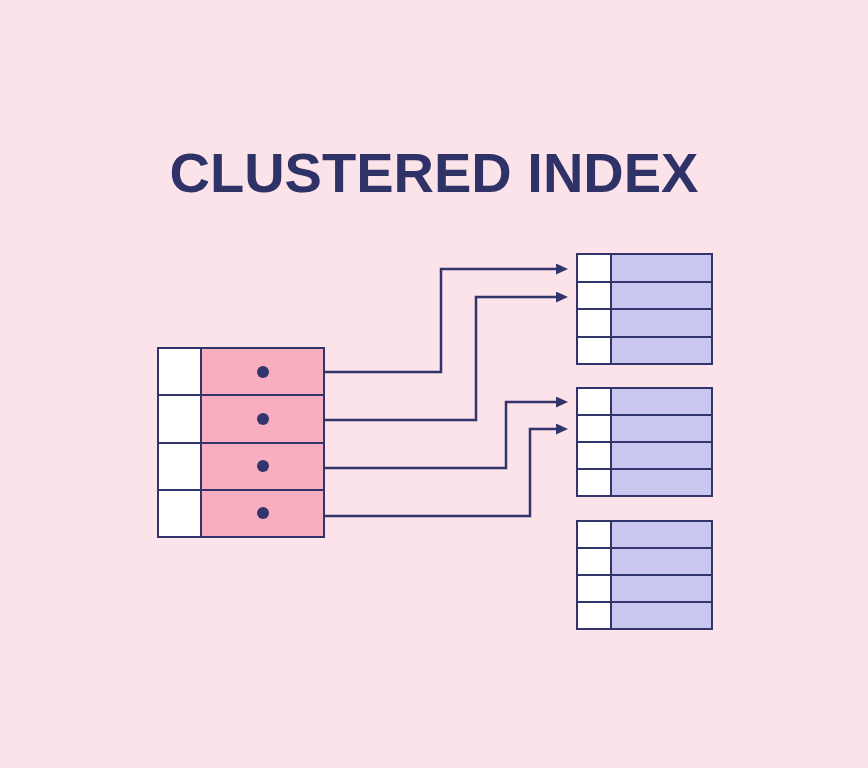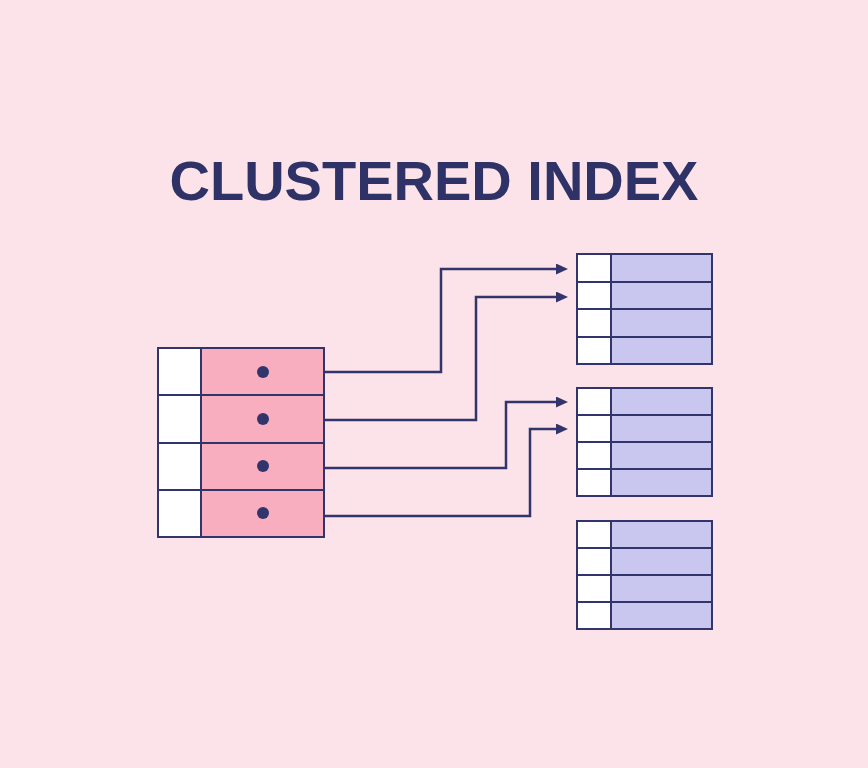--- a/index.html
+++ b/index.html
@@ -10,21 +10,21 @@
   .canvas {
     position: relative;
     width: 868px;
     height: 768px;
     overflow: hidden;
     background: var(--bg, #FCE2E9);
   }
   .title {
     position: absolute;
     left: 0;
-    top: 148px;
+    top: 140px;
     width: 868px;
     margin: 0;
     text-align: center;
     font-size: 56px;
     font-weight: 700;
     letter-spacing: 0px;
     color: var(--title, #2F3266);
     font-family: "Liberation Sans", sans-serif;
   }
   .dtable {

